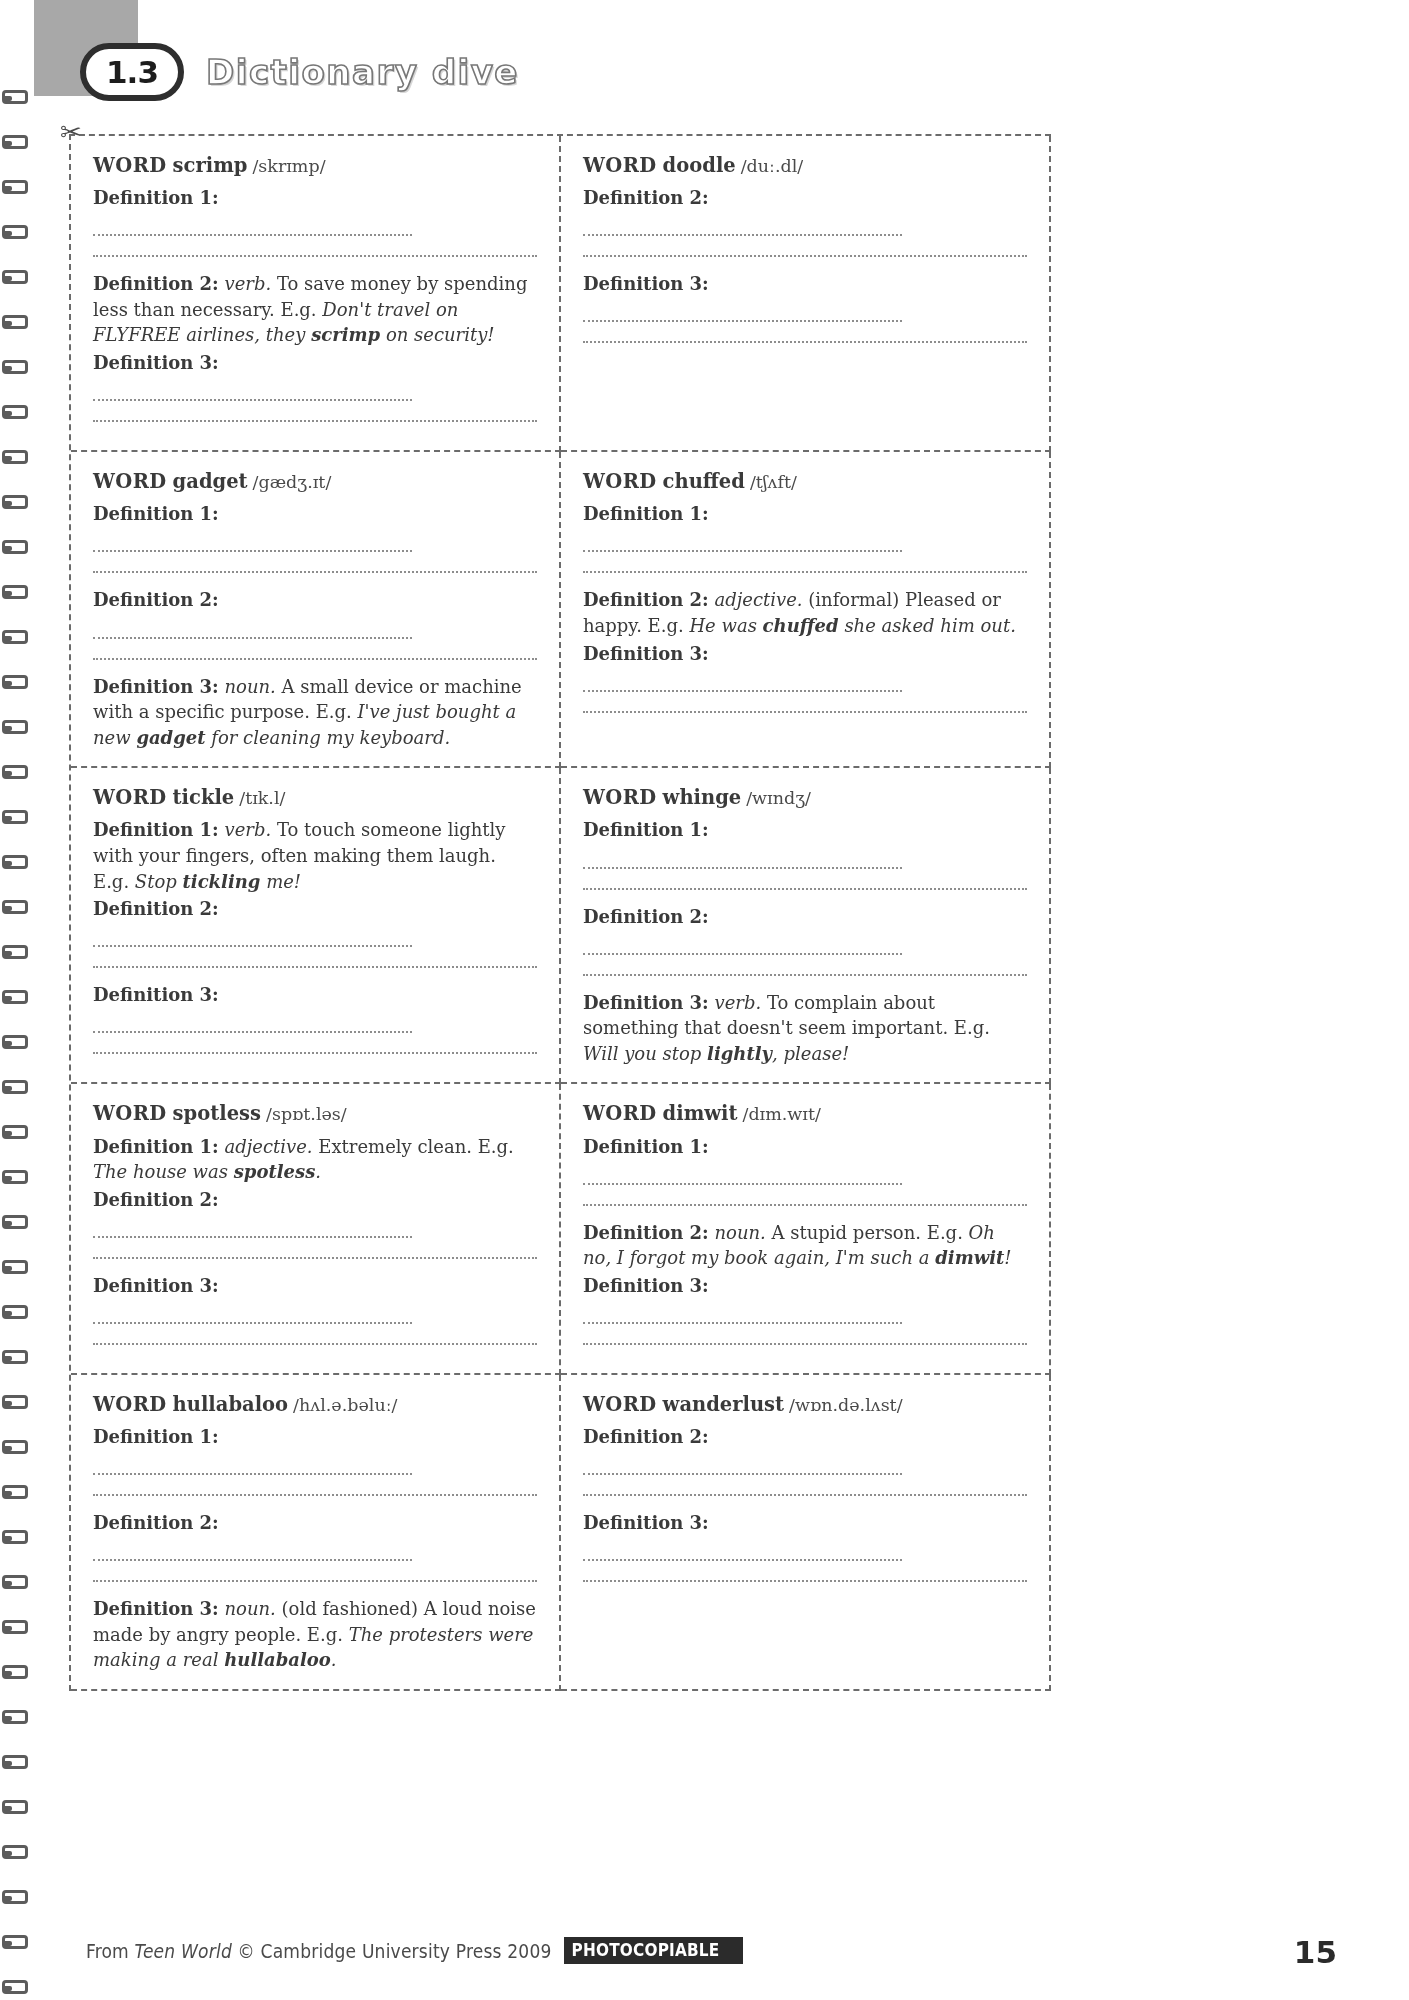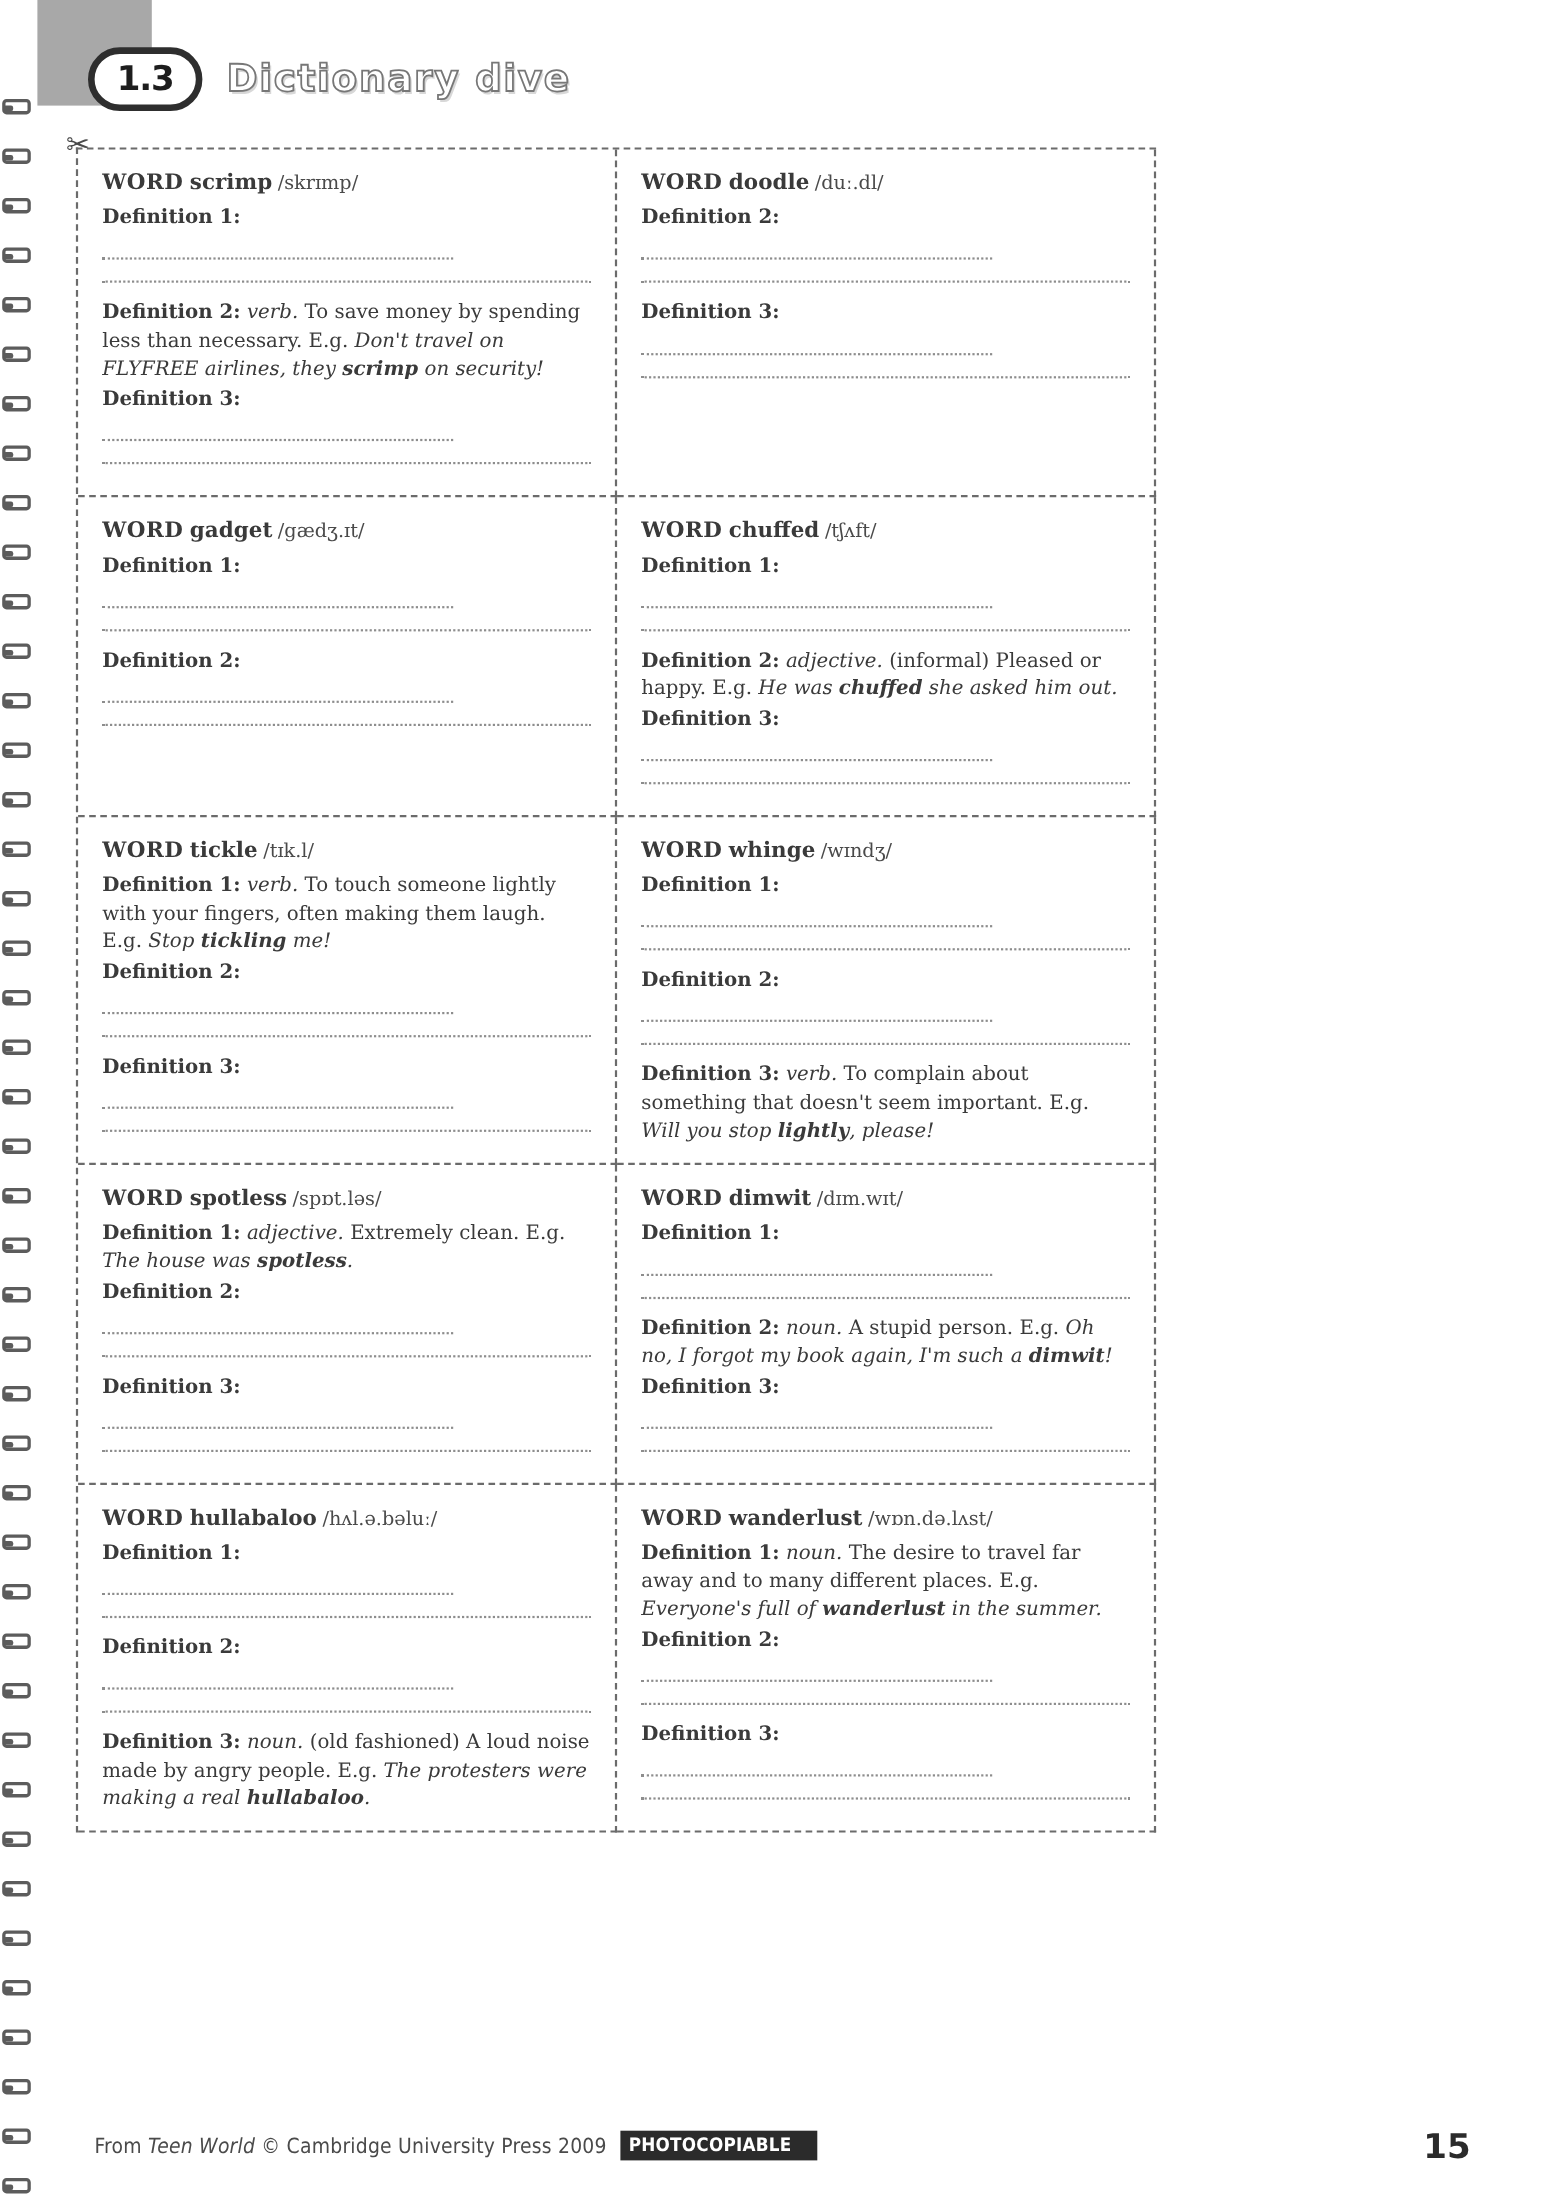--- a/index.html
+++ b/index.html
@@ -270,20 +270,21 @@
         <span class="dots-full"></span>
       </div>
     </div>
     <div class="row">
       <div class="card">
         <div class="word-line"><span class="word-label">WORD</span><span class="word-term">gadget</span><span class="word-ipa">/gædʒ.ɪt/</span></div>
         <div class="def"><span class="def-label">Definition 1:</span><span class="dots-inline" style="width: calc(100% - 124.8px);"></span></div>
         <span class="dots-full"></span>
         <div class="def"><span class="def-label">Definition 2:</span><span class="dots-inline" style="width: calc(100% - 124.8px);"></span></div>
         <span class="dots-full"></span>
+        <div class="def"><span class="def-label">Definition 3:</span><span class="def-text"><span class="pos"> noun.</span> A small device or machine with a specific purpose. E.g. <span class="eg">I've just bought a new <b>gadget</b> for cleaning my keyboard.</span></span></div>
       </div>
       <div class="card">
         <div class="word-line"><span class="word-label">WORD</span><span class="word-term">chuffed</span><span class="word-ipa">/tʃʌft/</span></div>
         <div class="def"><span class="def-label">Definition 1:</span><span class="dots-inline" style="width: calc(100% - 124.8px);"></span></div>
         <span class="dots-full"></span>
         <div class="def"><span class="def-label">Definition 2:</span><span class="def-text"><span class="pos"> adjective.</span> (informal) Pleased or happy. E.g. <span class="eg">He was <b>chuffed</b> she asked him out.</span></span></div>
         <div class="def"><span class="def-label">Definition 3:</span><span class="dots-inline" style="width: calc(100% - 124.8px);"></span></div>
         <span class="dots-full"></span>
       </div>
     </div>
@@ -327,21 +328,20 @@
       <div class="card">
         <div class="word-line"><span class="word-label">WORD</span><span class="word-term">hullabaloo</span><span class="word-ipa">/hʌl.ə.bəluː/</span></div>
         <div class="def"><span class="def-label">Definition 1:</span><span class="dots-inline" style="width: calc(100% - 124.8px);"></span></div>
         <span class="dots-full"></span>
         <div class="def"><span class="def-label">Definition 2:</span><span class="dots-inline" style="width: calc(100% - 124.8px);"></span></div>
         <span class="dots-full"></span>
         <div class="def"><span class="def-label">Definition 3:</span><span class="def-text"><span class="pos"> noun.</span> (old fashioned) A loud noise made by angry people. E.g. <span class="eg">The protesters were making a real <b>hullabaloo</b>.</span></span></div>
       </div>
       <div class="card">
         <div class="word-line"><span class="word-label">WORD</span><span class="word-term">wanderlust</span><span class="word-ipa">/wɒn.də.lʌst/</span></div>
-        <div class="def"><span class="def-label">Definition 1:</span><span class="def-text"><span class="pos"> noun.</span> The desire to travel far away and to many different places. E.g. <span class="eg">Everyone's full of <b>wanderlust</b> in the summer.</span></span></div>
         <div class="def"><span class="def-label">Definition 2:</span><span class="dots-inline" style="width: calc(100% - 124.8px);"></span></div>
         <span class="dots-full"></span>
         <div class="def"><span class="def-label">Definition 3:</span><span class="dots-inline" style="width: calc(100% - 124.8px);"></span></div>
         <span class="dots-full"></span>
       </div>
     </div>
   </div>
 
 <div class="footer">
   <span class="footer-text"><span>From </span><i>Teen World</i><span> © Cambridge University Press 2009</span></span>

